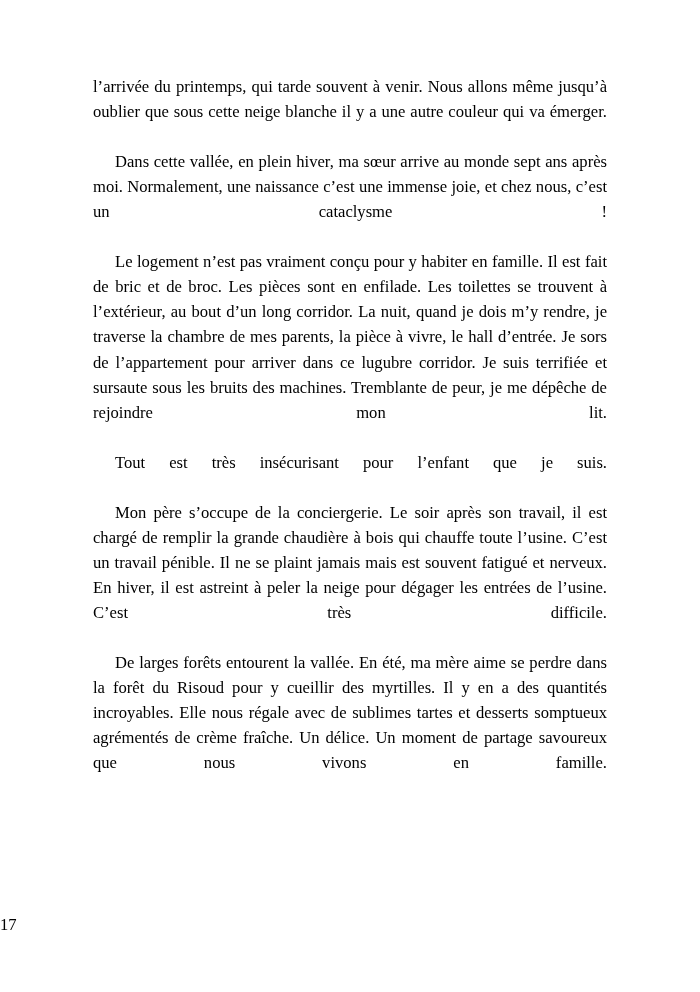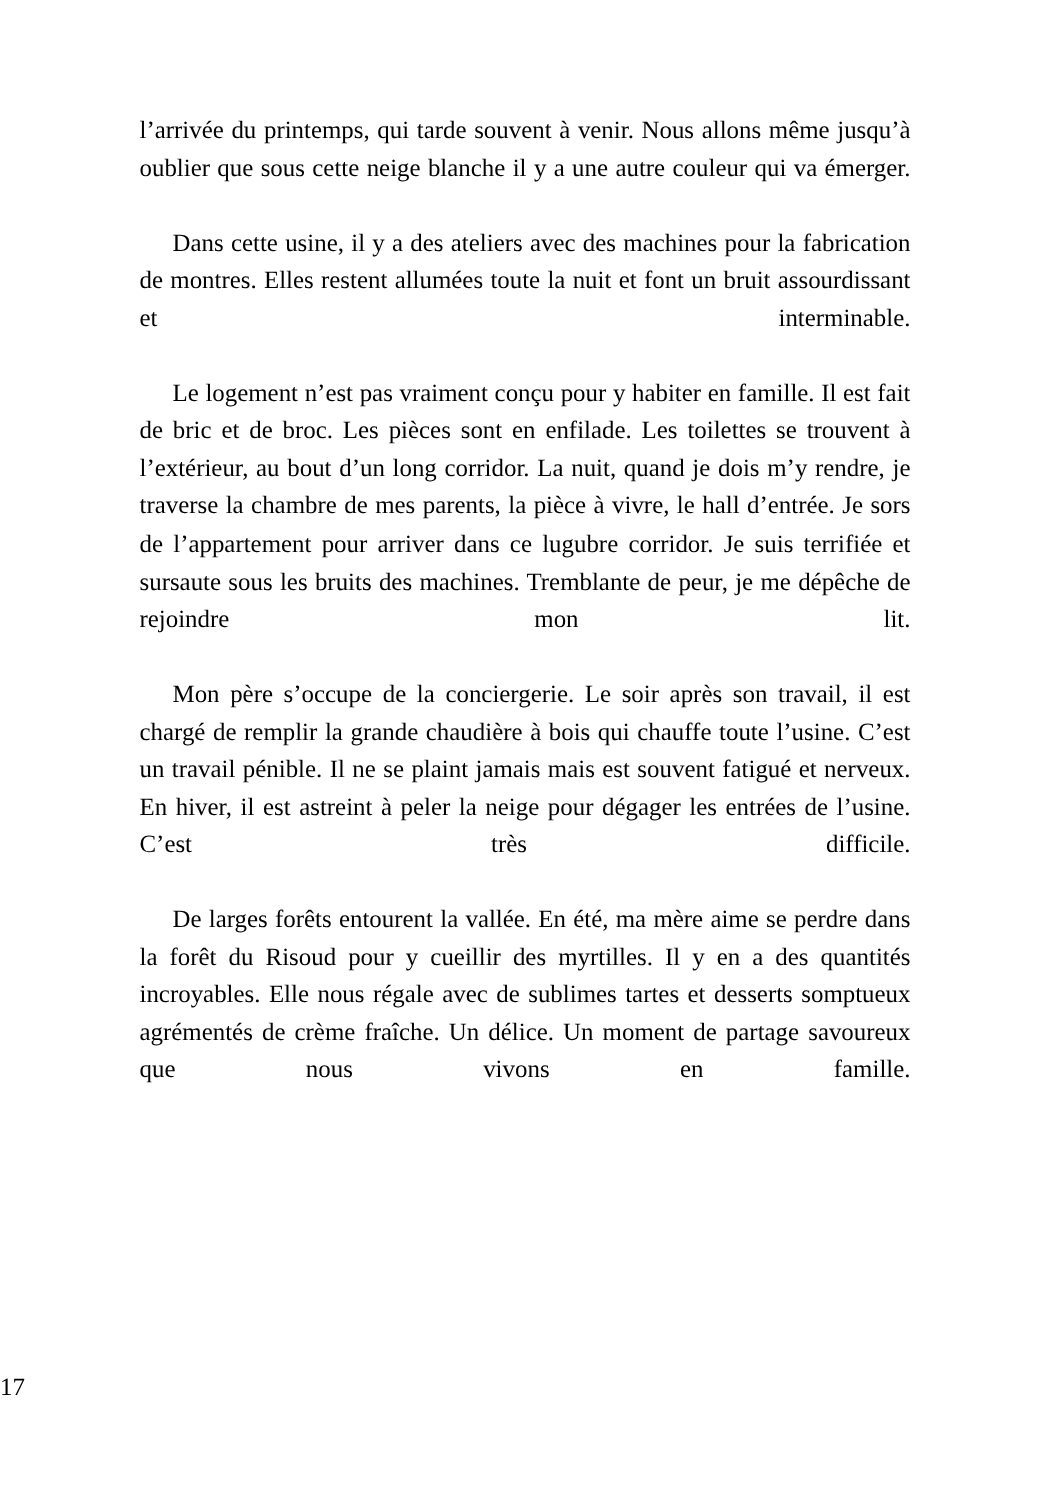--- a/index.html
+++ b/index.html
@@ -66,21 +66,22 @@
     line-height: 25px;
   }
 </style>
 </head>
 <body>
 
 <div id="page">
 
   <div id="text-block">
     <p class="para first">l’arrivée du printemps, qui tarde souvent à venir. Nous allons même jusqu’à oublier que sous cette neige blanche il y a une autre couleur qui va émerger.</p>
-    <p class="para">Dans cette usine, il y a des ateliers avec des machines pour la fabrication de montres. Elles restent allumées toute la nuit et font un bruit assourdissant et interminable.</p>
+    <p class="para">Dans cette vallée, en plein hiver, ma sœur arrive au monde sept ans après moi. Normalement, une naissance c’est une immense joie, et chez nous, c’est un cataclysme !</p>
     <p class="para">Le logement n’est pas vraiment conçu pour y habiter en famille. Il est fait de bric et de broc. Les pièces sont en enfilade. Les toilettes se trouvent à l’extérieur, au bout d’un long corridor. La nuit, quand je dois m’y rendre, je traverse la chambre de mes parents, la pièce à vivre, le hall d’entrée. Je sors de l’appartement pour arriver dans ce lugubre corridor. Je suis terrifiée et sursaute sous les bruits des machines. Tremblante de peur, je me dépêche de rejoindre mon lit.</p>
+    <p class="para">Tout est très insécurisant pour l’enfant que je suis.</p>
     <p class="para">Mon père s’occupe de la conciergerie. Le soir après son travail, il est chargé de remplir la grande chaudière à bois qui chauffe toute l’usine. C’est un travail pénible. Il ne se plaint jamais mais est souvent fatigué et nerveux. En hiver, il est astreint à peler la neige pour dégager les entrées de l’usine. C’est très difficile.</p>
     <p class="para">De larges forêts entourent la vallée. En été, ma mère aime se perdre dans la forêt du Risoud pour y cueillir des myrtilles. Il y en a des quantités incroyables. Elle nous régale avec de sublimes tartes et desserts somptueux agrémentés de crème fraîche. Un délice. Un moment de partage savoureux que nous vivons en famille.</p>
   </div>
 
   <div id="page-number">17</div>
 
 </div>
 
 </body></html>

